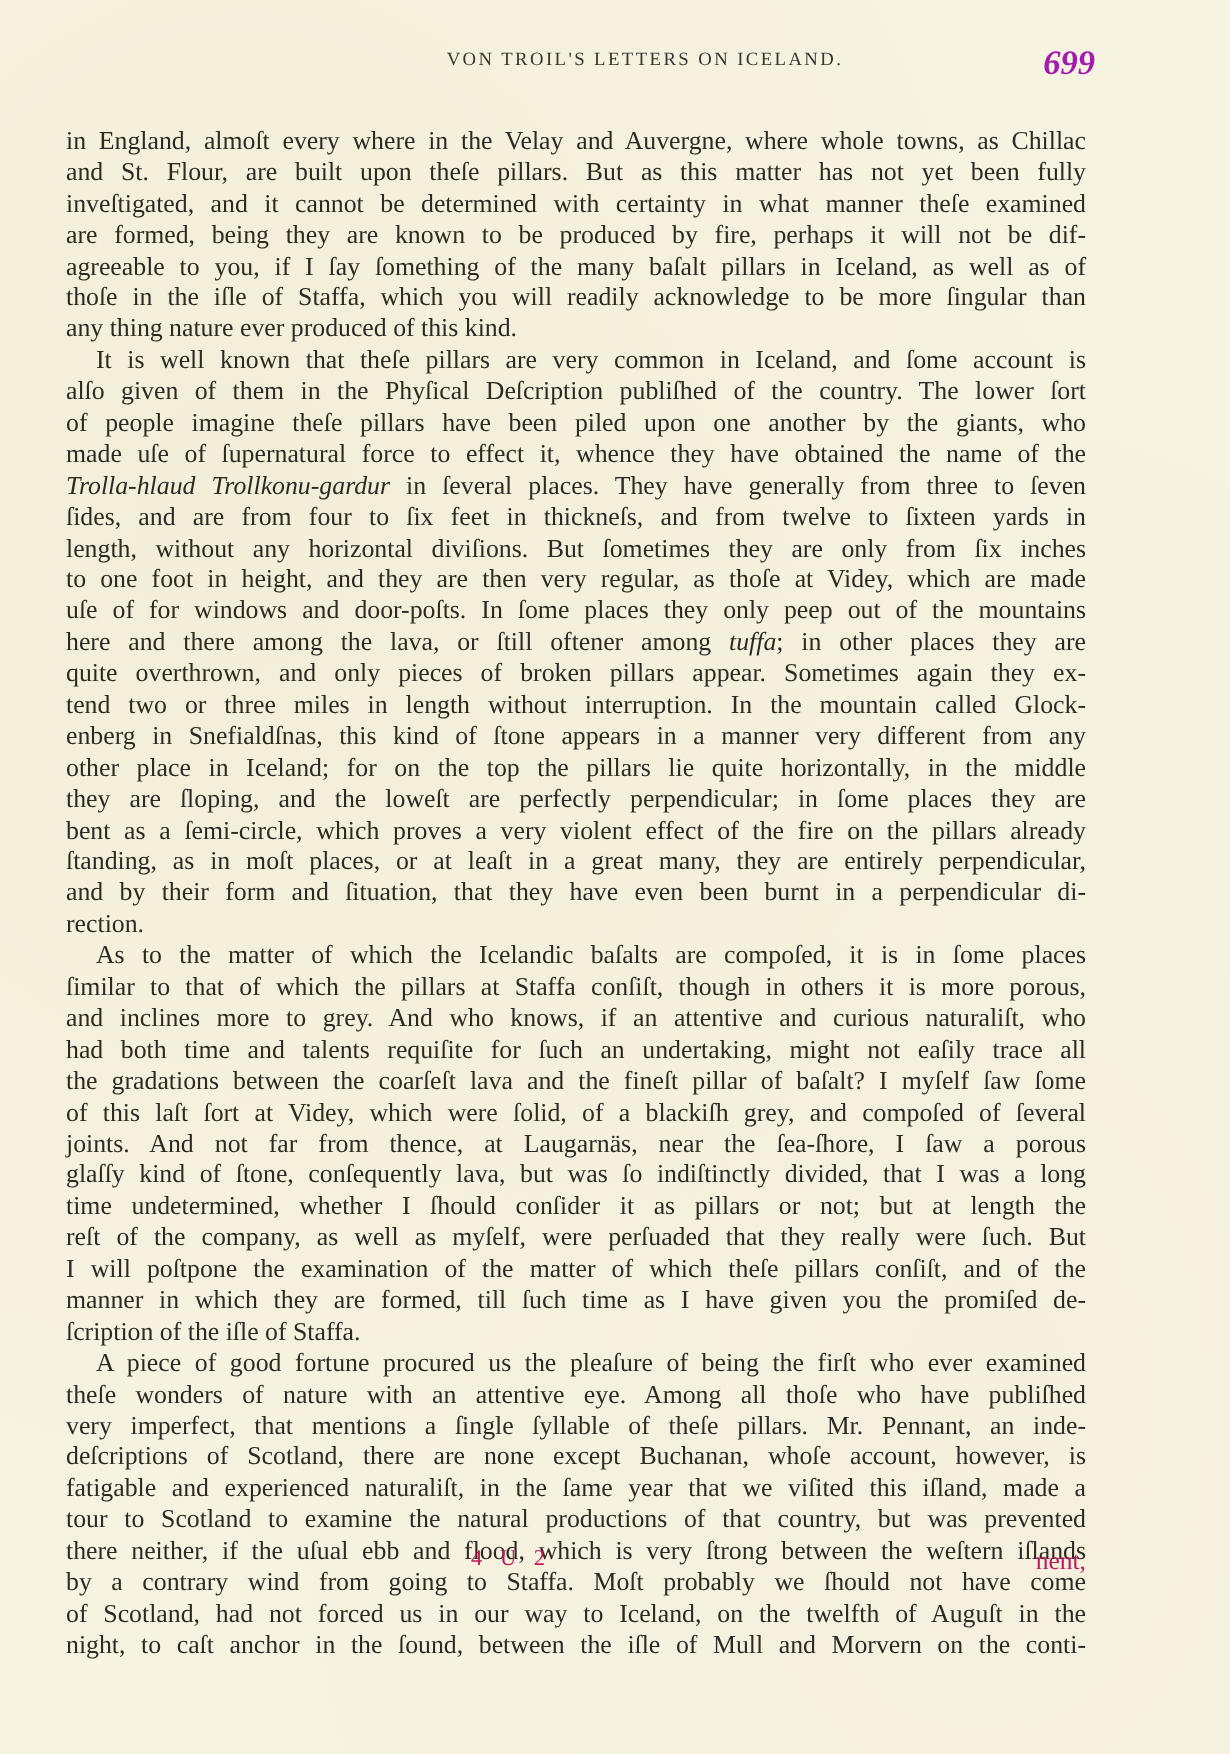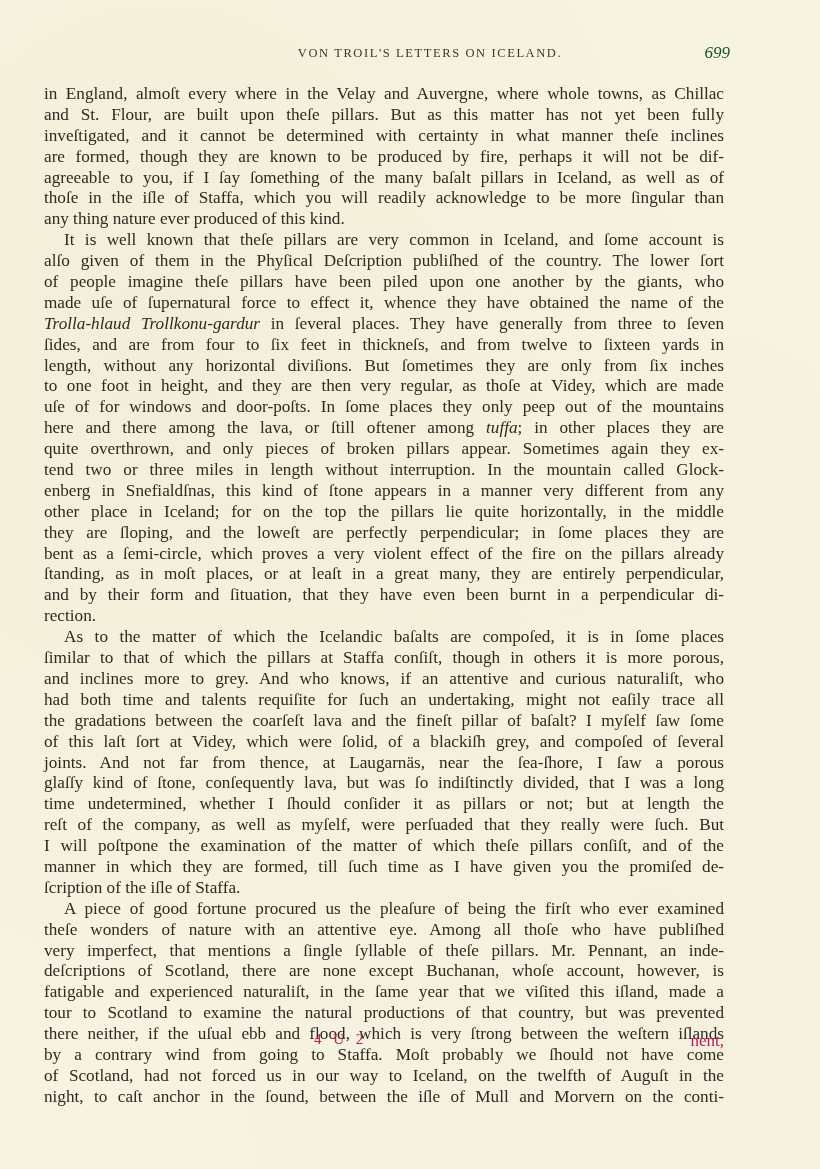--- a/index.html
+++ b/index.html
@@ -11,32 +11,32 @@
     color: #2e2a22;
   }
   .page-bg {
     position: absolute; inset: 0;
     background:
       radial-gradient(ellipse at 20% 30%, rgba(235,228,200,0.35), transparent 60%),
       radial-gradient(ellipse at 80% 80%, rgba(240,236,215,0.4), transparent 60%),
       #f7f3e1;
   }
   .running-head {
-    position: absolute; top: 46px; left: 0; width: 820px; height: 24px;
+    position: absolute; top: 32px; left: 0; width: 820px; height: 24px;
   }
   .running-title {
     position: absolute; left: 0; right: 0; top: 0;
     text-align: center;
     font-size: 12.5px; letter-spacing: 1.6px;
     color: #3a352c;
     padding-left: 40px;
   }
   .page-number {
     position: absolute; right: 90px; top: -3px;
-    font-size: 17px; font-style: italic; color: #14532d;
+    font-size: 23px; font-style: italic; color: #a21caf; font-weight: bold;
   }
   .text-block {
     position: absolute; left: 44px; top: 84px; width: 680px;
     font-size: 17.2px; line-height: 20.9px;
     text-align: justify;
   }
   .line {
     display: block; height: 20.9px; white-space: nowrap;
     text-align: justify; text-align-last: justify;
   }
@@ -60,22 +60,22 @@
 <div class="page-bg"></div>
 
 <div class="running-head">
   <div class="running-title">VON TROIL'S LETTERS ON ICELAND.</div>
   <div class="page-number">699</div>
 </div>
 
 <div class="text-block">
   <span class="line">in England, almoſt every where in the Velay and Auvergne, where whole towns, as Chillac</span>
   <span class="line">and St. Flour, are built upon theſe pillars.  But as this matter has not yet been fully</span>
-  <span class="line">inveſtigated, and it cannot be determined with certainty in what manner theſe inclines</span>
-  <span class="line">are formed, though they are known to be produced by fire, perhaps it will not be dif-</span>
+  <span class="line">inveſtigated, and it cannot be determined with certainty in what manner theſe examined</span>
+  <span class="line">are formed, being they are known to be produced by fire, perhaps it will not be dif-</span>
   <span class="line">agreeable to you, if I ſay ſomething of the many baſalt pillars in Iceland, as well as of</span>
   <span class="line">thoſe in the iſle of Staffa, which you will readily acknowledge to be more ſingular than</span>
   <span class="line last">any thing nature ever produced of this kind.</span>
   <span class="line indent">It is well known that theſe pillars are very common in Iceland, and ſome account is</span>
   <span class="line">alſo given of them in the Phyſical Deſcription publiſhed of the country.  The lower ſort</span>
   <span class="line">of people imagine theſe pillars have been piled upon one another by the giants, who</span>
   <span class="line">made uſe of ſupernatural force to effect it, whence they have obtained the name of the</span>
   <span class="line"><span class="it">Trolla-hlaud Trollkonu-gardur</span> <span>in ſeveral places.  They have generally from three to ſeven</span></span>
   <span class="line">ſides, and are from four to ſix feet in thickneſs, and from twelve to ſixteen yards in</span>
   <span class="line">length, without any horizontal diviſions.  But ſometimes they are only from ſix inches</span>

